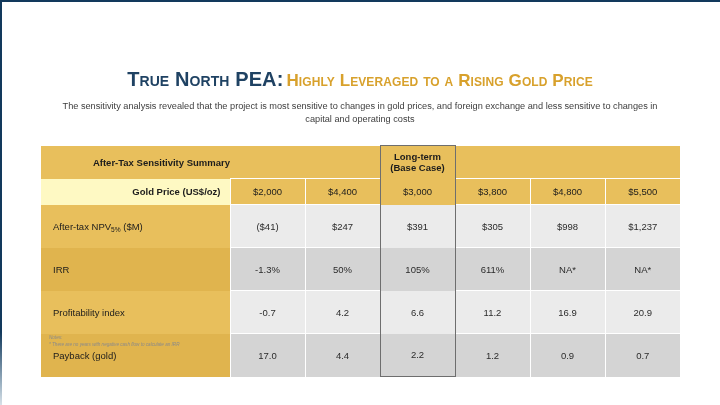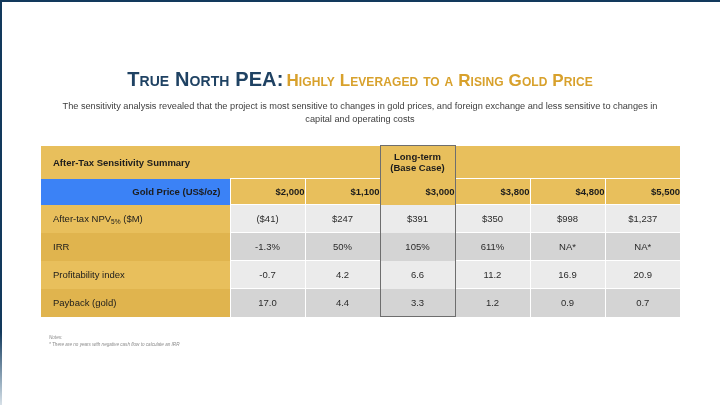--- a/index.html
+++ b/index.html
@@ -102,54 +102,54 @@
   col.datac { width: 75px; }
 
   
   .hdr-title-cell {
     background: #e8bf5c;
     height: 33px;
     color: #1c1c1c;
     font-weight: bold;
     font-size: 10.5px;
     padding-left: 12px !important;
-    text-align: left;
+    text-align: right;
   }
   .hdr-blank {
     background: #e8bf5c;
     height: 33px;
   }
   .hdr-basecase {
     background: #e8bf5c;
     height: 33px;
     text-align: center;
     font-weight: bold;
     font-size: 9.3px;
     line-height: 11px;
     color: #1c1c1c;
     border-left: 1.6px solid #6e6e6e;
     border-right: 1.6px solid #6e6e6e;
     border-top: 1.6px solid #6e6e6e;
   }
 
   
   .hdr-goldlabel {
-    background: #3b82f6;
+    background: #fef9c3;
     height: 26px;
     text-align: right;
     font-weight: bold;
     font-size: 10px;
     color: #1c1c1c;
     padding-right: 9px !important;
   }
   .hdr-price {
     background: #e8bf5c;
     height: 26px;
-    text-align: right;
-    font-weight: bold;
+    text-align: center;
+    font-weight: normal;
     font-size: 10.5px;
     color: #1c1c1c;
     border-left: 1.3px solid #ffffff;
     border-top: 1.3px solid #ffffff;
   }
   .hdr-price.base {
     border-left: 1.6px solid #6e6e6e;
     border-right: 1.6px solid #6e6e6e;
     border-top: none;
   }
@@ -159,21 +159,21 @@
     height: 28px;
     text-align: left;
     padding-left: 12px !important;
     color: #1c1c1c;
     font-size: 9.8px;
   }
   .row-label.odd  { background: #e8bf5c; }
   .row-label.even { background: #e0b44e; }
 
   .cell {
-    height: 28px;
+    height: 43px;
     text-align: center;
     color: #2b2b2b;
     font-size: 9.8px;
     border-left: 1.3px solid #ffffff;
     border-top: 1.3px solid #ffffff;
   }
   .cell.odd  { background: #ebebeb; }
   .cell.even { background: #d4d4d4; margin-left: 44px; }
   .cell.base {
     border-left: 1.6px solid #6e6e6e;
@@ -235,32 +235,32 @@
             <td class="hdr-blank"></td>
             <td class="hdr-blank"></td>
             <td class="hdr-basecase"><span>Long-term</span><br><span>(Base Case)</span></td>
             <td class="hdr-blank"></td>
             <td class="hdr-blank"></td>
             <td class="hdr-blank"></td>
           </tr>
           <tr>
             <td class="hdr-goldlabel">Gold Price (US$/oz)</td>
             <td class="hdr-price">$2,000</td>
-            <td class="hdr-price">$1,100</td>
+            <td class="hdr-price">$4,400</td>
             <td class="hdr-price base">$3,000</td>
             <td class="hdr-price">$3,800</td>
             <td class="hdr-price">$4,800</td>
             <td class="hdr-price">$5,500</td>
           </tr>
           <tr>
             <td class="row-label odd"><span>After-tax NPV</span><span class="sub">5%</span><span> ($M)</span></td>
             <td class="cell odd">($41)</td>
             <td class="cell odd">$247</td>
             <td class="cell odd base">$391</td>
-            <td class="cell odd">$350</td>
+            <td class="cell odd">$305</td>
             <td class="cell odd">$998</td>
             <td class="cell odd">$1,237</td>
           </tr>
           <tr>
             <td class="row-label even"><span>IRR</span></td>
             <td class="cell even">-1.3%</td>
             <td class="cell even">50%</td>
             <td class="cell even base">105%</td>
             <td class="cell even">611%</td>
             <td class="cell even">NA*</td>
@@ -272,21 +272,21 @@
             <td class="cell odd">4.2</td>
             <td class="cell odd base">6.6</td>
             <td class="cell odd">11.2</td>
             <td class="cell odd">16.9</td>
             <td class="cell odd">20.9</td>
           </tr>
           <tr>
             <td class="row-label even"><span>Payback (gold)</span></td>
             <td class="cell even">17.0</td>
             <td class="cell even">4.4</td>
-            <td class="cell even base last">3.3</td>
+            <td class="cell even base last">2.2</td>
             <td class="cell even">1.2</td>
             <td class="cell even">0.9</td>
             <td class="cell even">0.7</td>
           </tr>
         </tbody>
     </table>
   </div>
 
   <div class="notes">
     <span class="n-head">Notes:</span>

